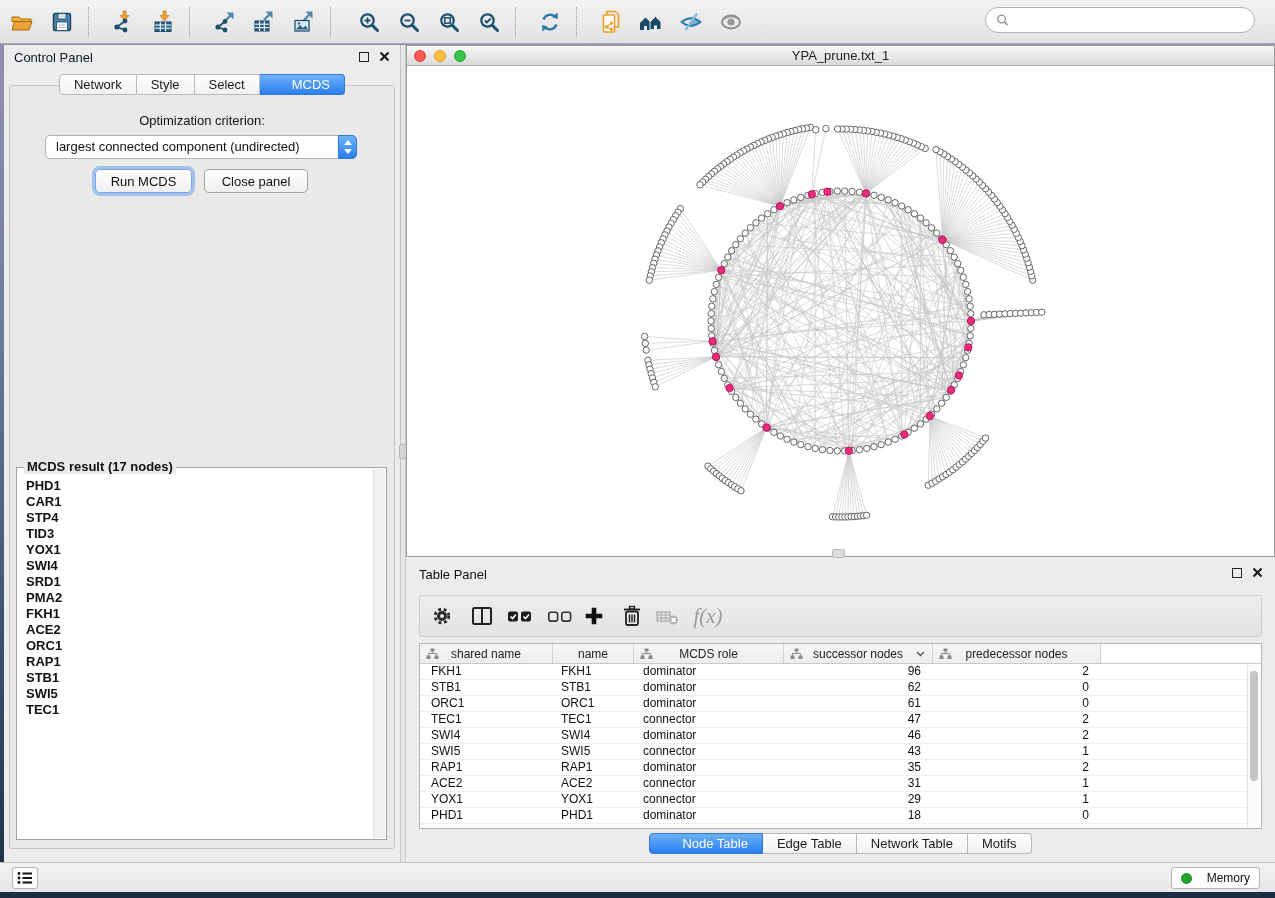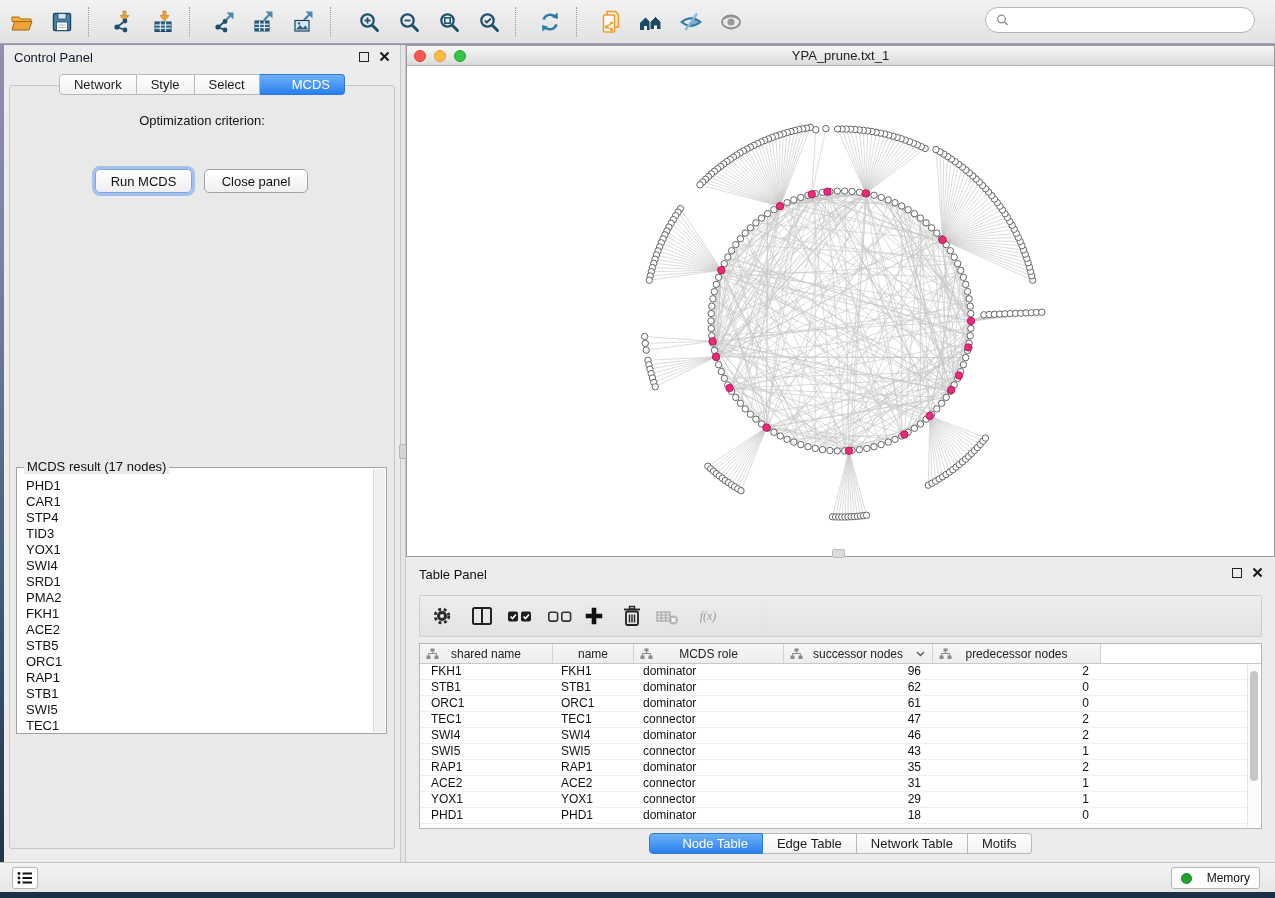--- a/index.html
+++ b/index.html
@@ -41,22 +41,22 @@
   .combo-step { position:absolute; right:-1px; top:-1px; bottom:-1px; width:19px;
     background:linear-gradient(#6db1f8,#2a7ff0); border-radius:0 5px 5px 0; border:1px solid #2f7ad8; }
   .combo-step .up { position:absolute; left:4.5px; top:4px; width:0; height:0;
     border-left:4px solid transparent; border-right:4px solid transparent; border-bottom:5px solid #fff; }
   .combo-step .dn { position:absolute; left:4.5px; bottom:4px; width:0; height:0;
     border-left:4px solid transparent; border-right:4px solid transparent; border-top:5px solid #fff; }
   .btn { position:absolute; height:24px; background:linear-gradient(#ffffff,#efefef);
     border:1px solid #a3a3a3; border-radius:5px; font-size:13px; color:#111;
     display:flex; align-items:center; justify-content:center; cursor:pointer; font-family:inherit; }
   .btn.focusring { border-color:#74a8e8; box-shadow:0 0 0 3px rgba(105,160,235,.55); }
-  .groupbox { position:absolute; left:6px; top:381px; width:371px; height:267px;
-    border:1px solid #a2a2a2; background:#fff; }
+  .groupbox { position:absolute; left:6px; top:381px; width:371px; height:373px;
+    border:1px solid #a2a2a2; background:#fff;font-weight:bold; }
   .groupbox .legend { position:absolute; top:-9px; left:7px; background:#e9e9e9; padding:0 3px;
     font-size:13px; color:#111; }
   .mcds-list { position:absolute; left:1px; top:1px; right:14px; bottom:1px; overflow:hidden; padding-top:9px; }
   .mcds-item { font-size:13px; line-height:16px; padding-left:8px; color:#111; }
   .vtrack { position:absolute; right:1px; top:1px; bottom:1px; width:12px;
     background:#f0f0f0; border-left:1px solid #dedede; }
 
   
   .vsplit { position:absolute; left:400px; top:45px; width:6px; height:817px;
     background:#e6e6e6; border-left:1px solid #c6c6c6; border-right:1px solid #c6c6c6; cursor:col-resize; }
@@ -83,21 +83,21 @@
   .nodes circle.pink { fill:#ee2a7b; stroke:#b0135b; }
 
   
   .table-panel { position:absolute; left:406px; top:557px; width:869px; height:305px; background:#ececec; }
   .tp-title { position:absolute; left:13px; top:10px; font-size:13px; color:#111; }
   .tp-toolbar { position:absolute; left:13px; top:38px; width:843px; height:42px;
     background:linear-gradient(#ededed,#e3e3e3); border:1px solid #cdcdcd; border-radius:2px;
     display:flex; align-items:center; padding-left:8px; }
   .ttbtn { width:28px; height:32px; display:flex; align-items:center; justify-content:center; cursor:pointer; }
   .fx-label { font-family:"Liberation Serif","DejaVu Serif",serif; font-style:italic;
-    font-size:12px; color:#9b9b9b; }
+    font-size:21px; color:#9b9b9b; }
   .ntable { position:absolute; left:13px; top:86px; width:843px; height:186px;
     background:#fff; border:1px solid #b5b5b5; }
   .thead { display:flex; height:20px; background:linear-gradient(#f7f7f7,#ededed);
     border-bottom:1px solid #c9c9c9; }
   .th { position:relative; height:100%; border-right:1px solid #d2d2d2;
     display:flex; align-items:center; justify-content:center; font-size:12px; color:#222; cursor:pointer; }
   .th.filler { border-right:none; background:#fff; cursor:default; }
   .th .tree { position:absolute; left:6px; top:4px; }
   .th .chev { position:absolute; right:7px; top:7px; }
   .tbody { position:absolute; left:0; top:20px; right:14px; bottom:0; overflow:hidden; }
@@ -280,36 +280,42 @@
     <div class="panel-title">Control Panel</div>
     <div class="win-btns">
       <div class="float-glyph"></div>
       <svg width="11" height="11" viewBox="0 0 11 11">
         <line x1="1.5" y1="1.5" x2="9.5" y2="9.5" stroke="#1a1a1a" stroke-width="2.2"></line>
         <line x1="9.5" y1="1.5" x2="1.5" y2="9.5" stroke="#1a1a1a" stroke-width="2.2"></line>
       </svg>
     </div>
     <div class="cp-body">
       <div class="opt-label">Optimization criterion:</div>
+      <div class="combo">
+        <span class="combo-text">largest connected component (undirected)</span>
+        <span class="combo-step">
+            <span class="up"></span>
+            <span class="dn"></span>
+          </span>
+      </div>
       <button class="btn focusring" style="left:85px; top:83px; width:97px;">Run MCDS</button>
       <button class="btn" style="left:194px; top:83px; width:104px;">Close panel</button>
       <div class="groupbox">
         <span class="legend">MCDS result (17 nodes)</span>
         <div class="mcds-list">
             <div class="mcds-item">PHD1</div>
             <div class="mcds-item">CAR1</div>
             <div class="mcds-item">STP4</div>
             <div class="mcds-item">TID3</div>
             <div class="mcds-item">YOX1</div>
             <div class="mcds-item">SWI4</div>
             <div class="mcds-item">SRD1</div>
             <div class="mcds-item">PMA2</div>
             <div class="mcds-item">FKH1</div>
             <div class="mcds-item">ACE2</div>
-            <div class="mcds-item">STB5</div>
             <div class="mcds-item">ORC1</div>
             <div class="mcds-item">RAP1</div>
             <div class="mcds-item">STB1</div>
             <div class="mcds-item">SWI5</div>
             <div class="mcds-item">TEC1</div>
           </div>
         <div class="vtrack"></div>
       </div>
     </div>
     <div class="seg-tabs">

